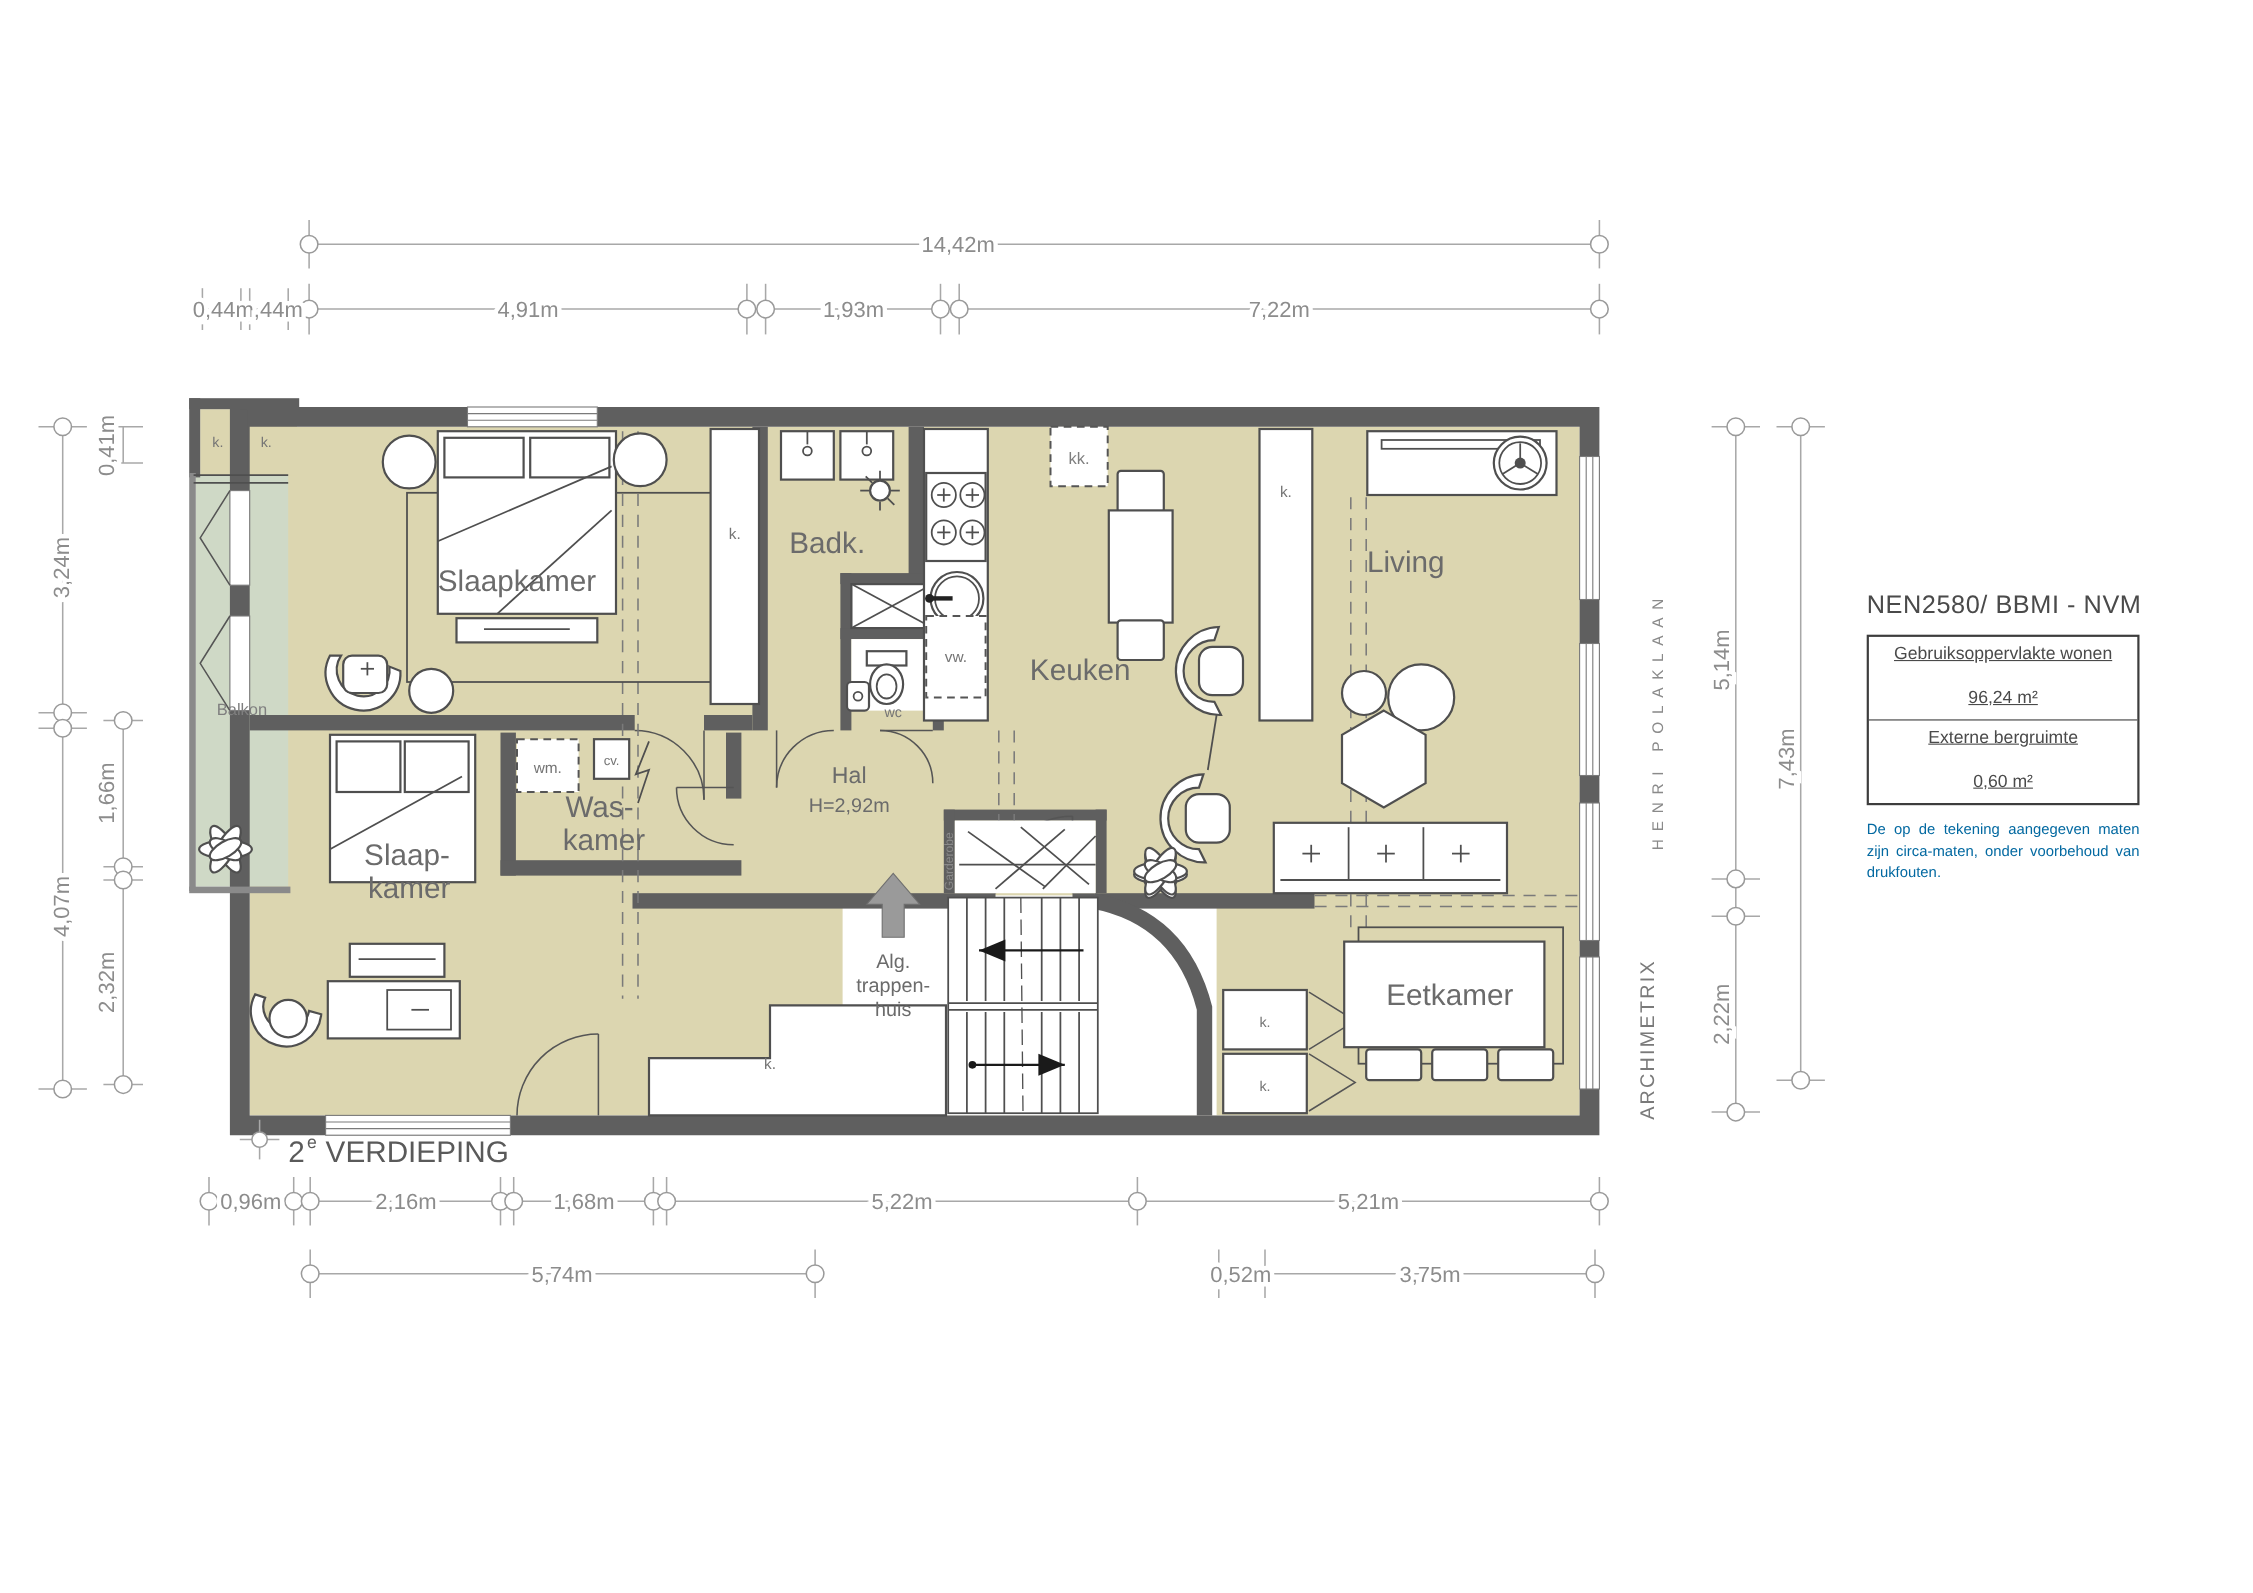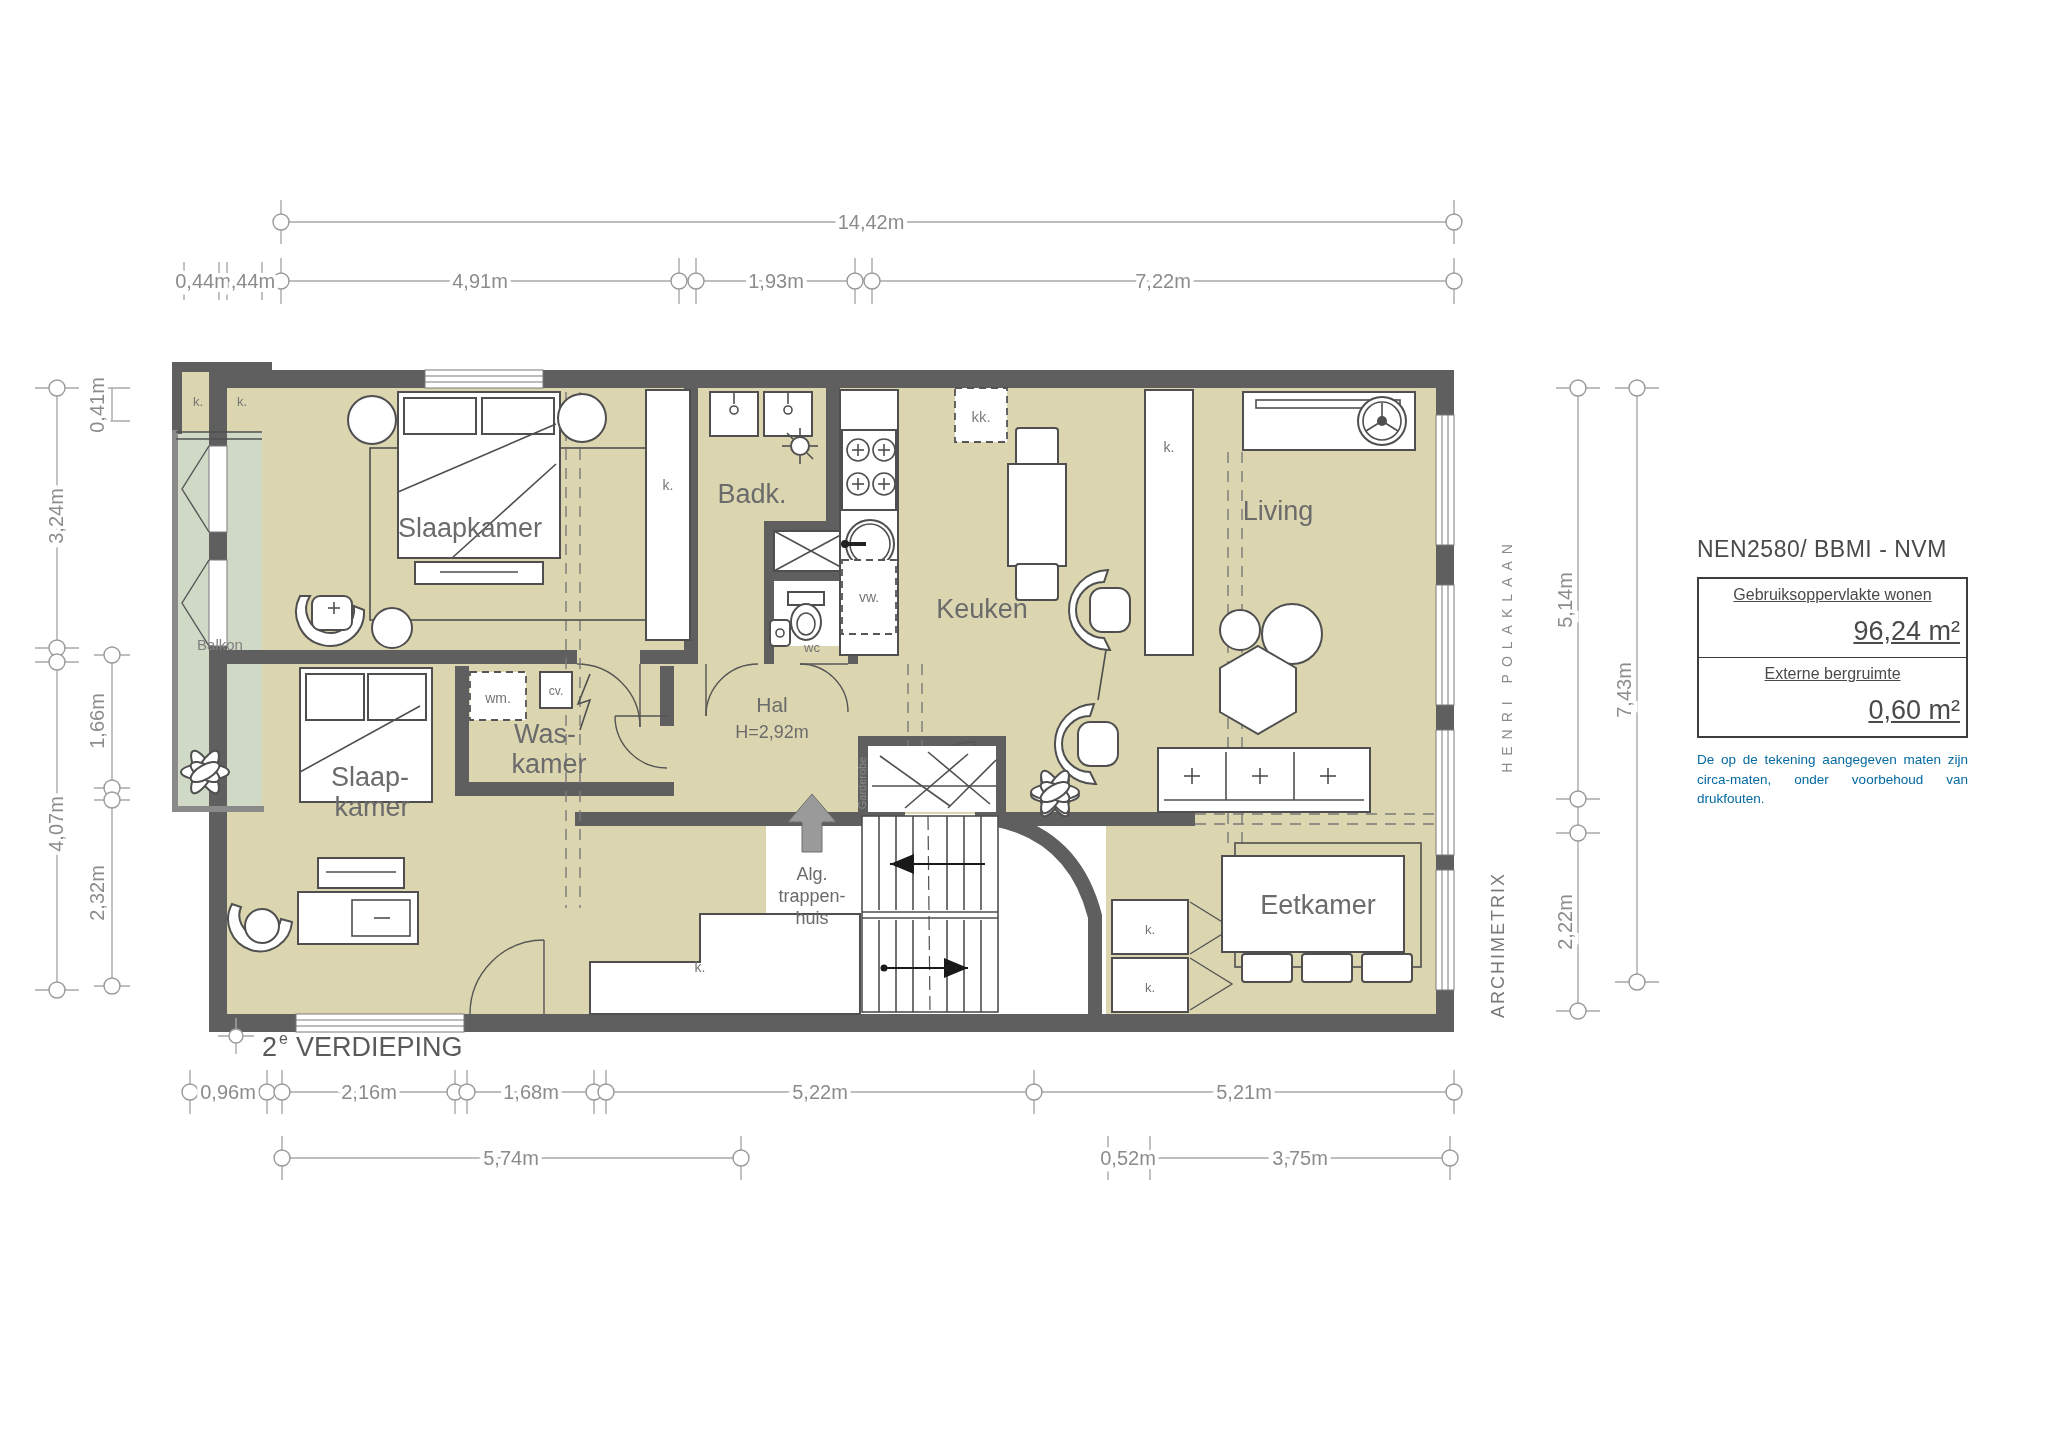--- a/index.html
+++ b/index.html
@@ -16,27 +16,27 @@
   .vlabel{font-size:15px;fill:#7f7f7f;}
   .wallfill{fill:#5f5f5f;}
   .furn{fill:#ffffff;stroke:#4f4f4f;stroke-width:2;}
   .furnln{fill:none;stroke:#4f4f4f;stroke-width:1.6;}
   .dashbox{fill:#ffffff;stroke:#555;stroke-width:1.8;stroke-dasharray:7 5;}
   .door{fill:none;stroke:#555;stroke-width:1.4;}
   .dimln{stroke:#a8a8a8;stroke-width:1.4;fill:none;}
   .dimc{fill:#fff;stroke:#9a9a9a;stroke-width:1.4;}
   .sect{stroke:#7a7a7a;stroke-width:1.4;stroke-dasharray:11 8;fill:none;}
   .winln{stroke:#7a7a7a;stroke-width:1;fill:none;}
-  .legend{position:absolute;left:1697px;top:536px;width:271px;color:#4a4a4a;}
+  .legend{position:absolute;left:1697px;top:536px;width:248px;color:#4a4a4a;}
   .legend-title{font-size:23px;letter-spacing:.5px;color:#4a4a4a;margin-bottom:14px;white-space:nowrap;}
   .legend-box{border:2px solid #3d3d3d;}
   .legend-row{border-top:1.5px solid #3d3d3d;padding:7px 6px 10px 6px;text-align:center;text-decoration:underline;}
   .legend-row:first-child{border-top:none;}
   .legend-label{font-size:16px;}
-  .legend-value{font-size:27px;margin-top:12px;text-align:right;}
+  .legend-value{font-size:16px;margin-top:22px;}
   .legend-disclaimer{margin-top:12px;font-size:13.5px;text-align:justify;line-height:1.45;color:#0369a1;}
 </style>
 </head>
 <body>
 
 <div id="stage">
 <svg width="2048" height="1448" viewBox="0 0 2048 1448">
 
   <g>
     <rect x="227" y="388" width="1209" height="626" fill="#dcd6b0"></rect>

